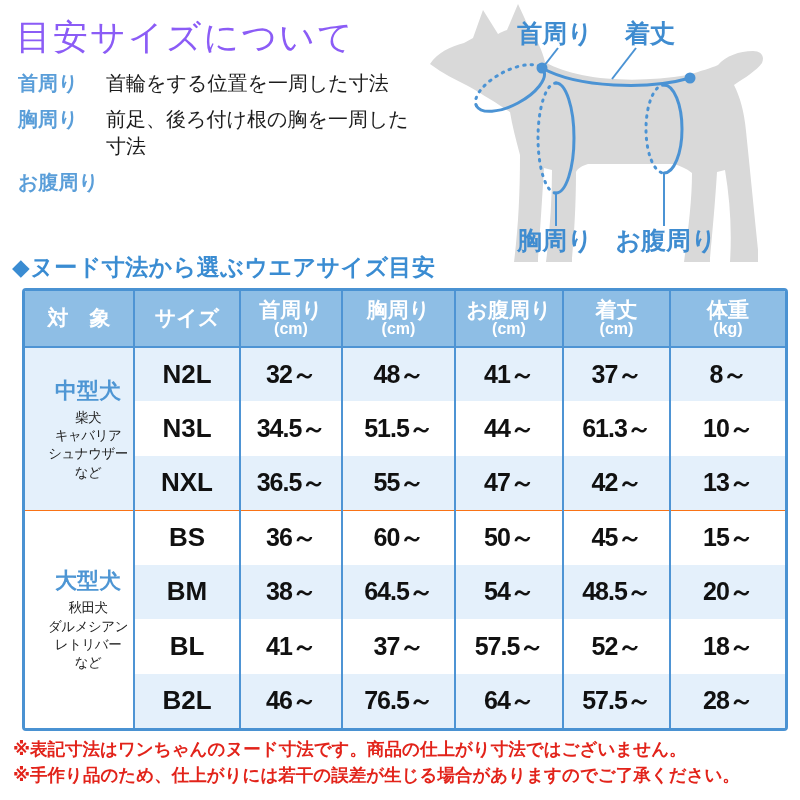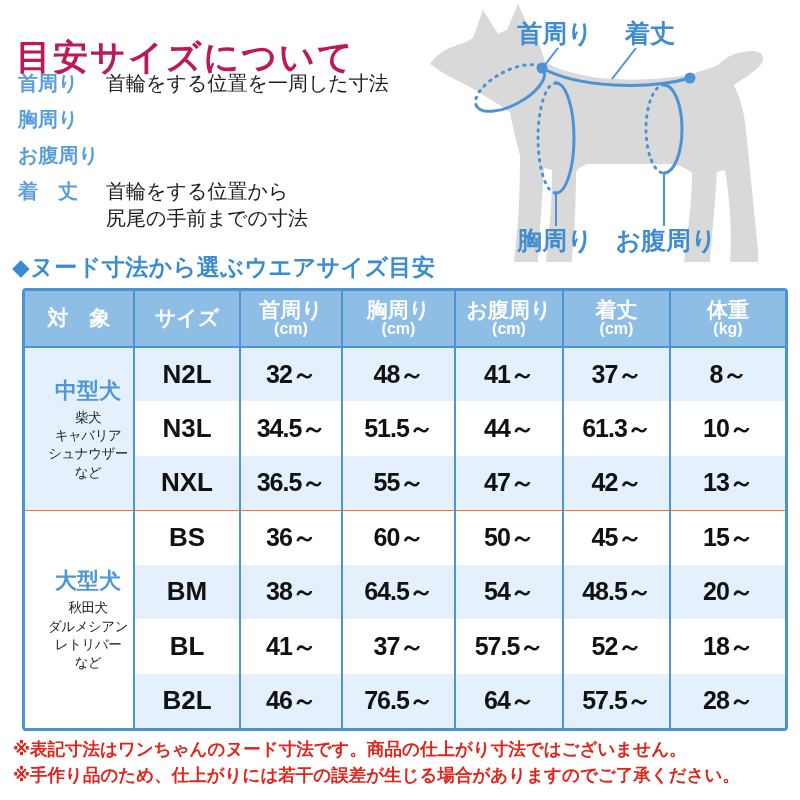--- a/index.html
+++ b/index.html
@@ -3,21 +3,21 @@
 <meta charset="utf-8">
 <style>
   html,body{margin:0;padding:0;background:#fff;}
   #canvas{
     position:relative;width:800px;height:800px;background:#ffffff;overflow:hidden;
     font-family:"Liberation Sans","DejaVu Sans",sans-serif;
   }
   
   .page-title{
     position:absolute;left:16px;top:14px;
-    font-size:35px;font-weight:bold;color:#be185d;letter-spacing:2px;margin-top:20px;
+    font-size:35px;font-weight:normal;color:#8b5cf6;letter-spacing:2px;
   }
   
   .defs{position:absolute;left:18px;top:70px;width:400px;}
   .def-row{display:flex;margin-bottom:9px;}
   .def-term{
     width:88px;flex:0 0 88px;font-size:20px;font-weight:bold;color:#5A9ED9;
     white-space:nowrap;
   }
   .def-desc{
     font-size:20px;color:#1c1c1c;line-height:1.35;white-space:pre-line;
@@ -70,28 +70,24 @@
 
   <div class="page-title">目安サイズについて</div>
 
   <div class="defs">
     <div class="def-row">
       <div class="def-term">首周り</div>
       <div class="def-desc">首輪をする位置を一周した寸法</div>
     </div>
     <div class="def-row">
       <div class="def-term">胸周り</div>
+      <div class="def-desc">前足、後ろ付け根の胸を一周した寸法</div>
     </div>
     <div class="def-row">
       <div class="def-term">お腹周り</div>
-    </div>
-    <div class="def-row">
-      <div class="def-term">着　丈</div>
-      <div class="def-desc">首輪をする位置から
-尻尾の手前までの寸法</div>
     </div>
   </div>
 
   <svg class="diagram" viewBox="0 0 392 276">
 
     <path fill="#D9D9D9" d="
       M 22,64
       C 30,52 42,47 56,43
       C 59,41 62,40 65,38
       L 75,10 L 90,34

